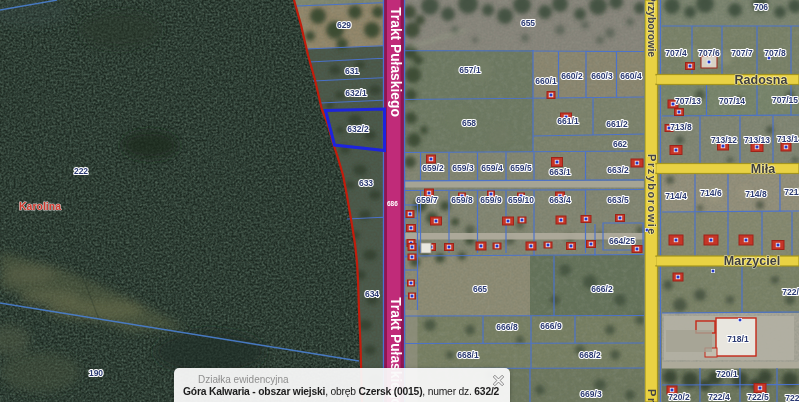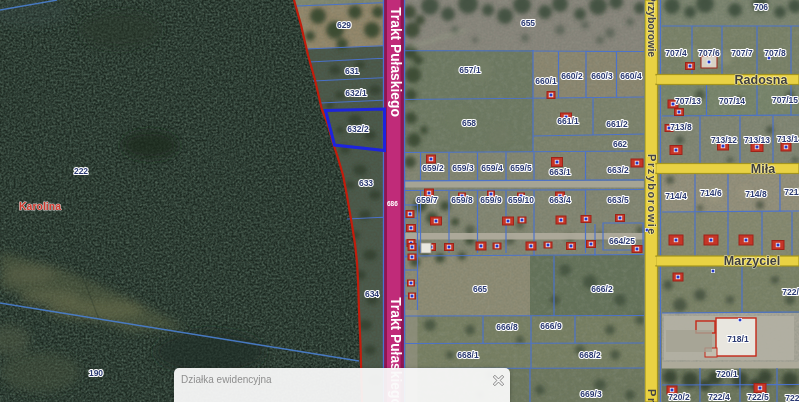--- a/index.html
+++ b/index.html
@@ -1,19 +1,19 @@
 <!DOCTYPE html>
 <html><head><meta charset="utf-8">
 <style>
 html,body{margin:0;padding:0;background:#fff}
 .wrap{position:relative;width:799px;height:402px;overflow:hidden;font-family:"Liberation Sans",sans-serif}
 .wrap svg{display:block}
 .popup{position:absolute;left:174px;top:367.5px;width:336px;height:40px;background:rgba(250,250,250,0.94);
 border-radius:5px;box-shadow:0 1px 4px rgba(0,0,0,0.3);}
-.l1{position:absolute;left:7px;top:6px;font-size:10px;color:#8f8f8f;}
+.l1{position:absolute;left:24px;top:6px;font-size:10px;color:#8f8f8f;}
 .l2{position:absolute;left:9px;top:18.5px;font-size:10.3px;letter-spacing:-0.2px;color:#1c1c1c;white-space:nowrap;}
 .l2 b{font-weight:bold}
 .pclose{position:absolute;right:6px;top:7px;width:11px;height:11px}
 </style></head>
 <body>
 <div class="wrap">
 <svg width="799" height="402" viewBox="0 0 799 402" font-family="Liberation Sans, sans-serif">
       <defs>
 <filter id="specDark" x="0%" y="0%" width="100%" height="100%">
   <feTurbulence type="fractalNoise" baseFrequency="0.5" numOctaves="3" seed="11" result="n"></feTurbulence>
@@ -562,13 +562,14 @@
       <text x="390.5" y="352" font-size="13.8" font-weight="bold" fill="#ffffff" text-anchor="middle" transform="rotate(90 390.5 352)">Trakt Pułaskiego</text>
       <text x="387" y="206" font-size="6.5" fill="#ffffff" font-weight="bold">686</text>
     </svg>
 <div class="popup">
 <div class="pclose">
         <svg width="11" height="11" viewBox="0 0 13 13">
           <path d="M2.2,0.3 L6.5,4.6 L10.8,0.3 L12.7,2.2 L8.4,6.5 L12.7,10.8 L10.8,12.7 L6.5,8.4 L2.2,12.7 L0.3,10.8 L4.6,6.5 L0.3,2.2 Z" fill="#f4f4f4" stroke="#7d7d7d" stroke-width="1.1"></path>
         </svg>
       </div>
 <div class="l1">Działka ewidencyjna</div>
+<div class="l2"><b>Góra Kalwaria - obszar wiejski</b>, obręb <b>Czersk (0015)</b>, numer dz. <b>632/2</b></div>
 </div>
 </div>
 </body></html>

